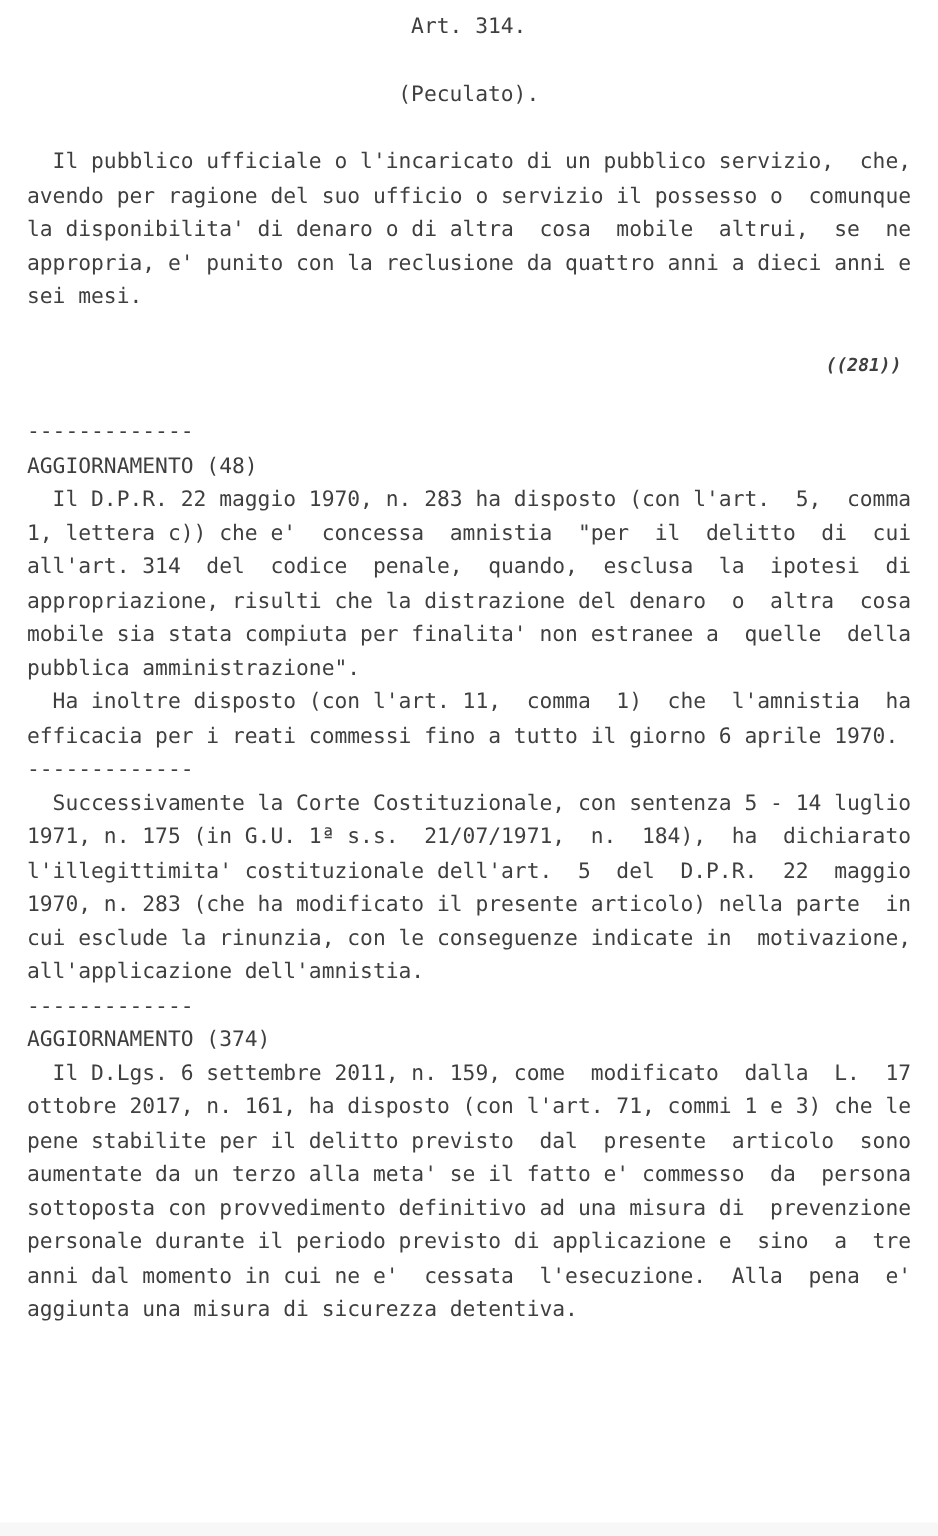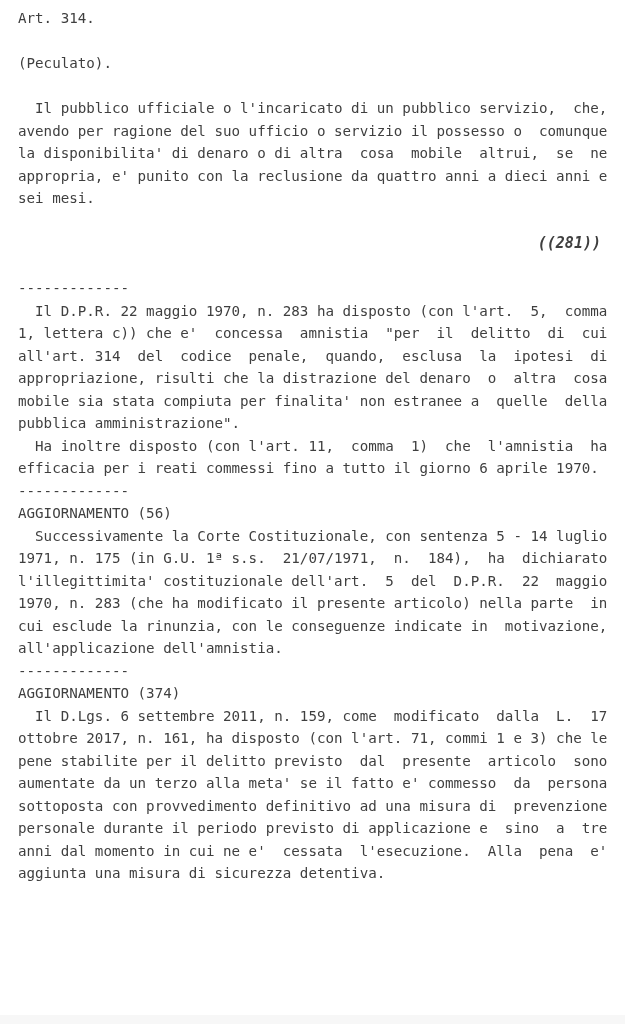--- a/index.html
+++ b/index.html
@@ -18,31 +18,31 @@
     padding: 7px 18px 0 18px;
     font-size: 14.2px;
     line-height: 22.5px;
     color: #3f3f3f;
   }
   .pre {
     white-space: pre;
     margin: 0;
   }
   .center {
-    text-align: left;
+    text-align: center;
   }
   .mb-line {
     margin-bottom: 22.5px;
   }
   .note {
     text-align: right;
     padding-right: 6px;
     font-style: italic;
     font-weight: 700;
-    font-size: 15px;
+    font-size: 12px;
     line-height: 22.5px;
     margin-bottom: 22.5px;
     white-space: pre;
   }
   .update .sep,
   .update .heading,
   .update .body {
     white-space: pre;
     margin: 0;
   }
@@ -68,33 +68,33 @@
 avendo per ragione del suo ufficio o servizio il possesso o  comunque
 la disponibilita' di denaro o di altra  cosa  mobile  altrui,  se  ne
 appropria, e' punito con la reclusione da quattro anni a dieci anni e
 sei mesi.</div>
 
 
   <div class="note">((281))</div>
 
   <section class="update">
     <div class="sep">-------------</div>
+    <div class="heading">AGGIORNAMENTO (48)</div>
     <div class="body">  Il D.P.R. 22 maggio 1970, n. 283 ha disposto (con l'art.  5,  comma
 1, lettera c)) che e'  concessa  amnistia  "per  il  delitto  di  cui
 all'art. 314  del  codice  penale,  quando,  esclusa  la  ipotesi  di
 appropriazione, risulti che la distrazione del denaro  o  altra  cosa
 mobile sia stata compiuta per finalita' non estranee a  quelle  della
 pubblica amministrazione".
   Ha inoltre disposto (con l'art. 11,  comma  1)  che  l'amnistia  ha
 efficacia per i reati commessi fino a tutto il giorno 6 aprile 1970.</div>
   </section>
 
   <section class="update">
     <div class="sep">-------------</div>
-    <div class="heading">AGGIORNAMENTO (56)</div>
     <div class="body">  Successivamente la Corte Costituzionale, con sentenza 5 - 14 luglio
 1971, n. 175 (in G.U. 1ª s.s.  21/07/1971,  n.  184),  ha  dichiarato
 l'illegittimita' costituzionale dell'art.  5  del  D.P.R.  22  maggio
 1970, n. 283 (che ha modificato il presente articolo) nella parte  in
 cui esclude la rinunzia, con le conseguenze indicate in  motivazione,
 all'applicazione dell'amnistia.</div>
   </section>
 
   <section class="update">
     <div class="sep">-------------</div>

